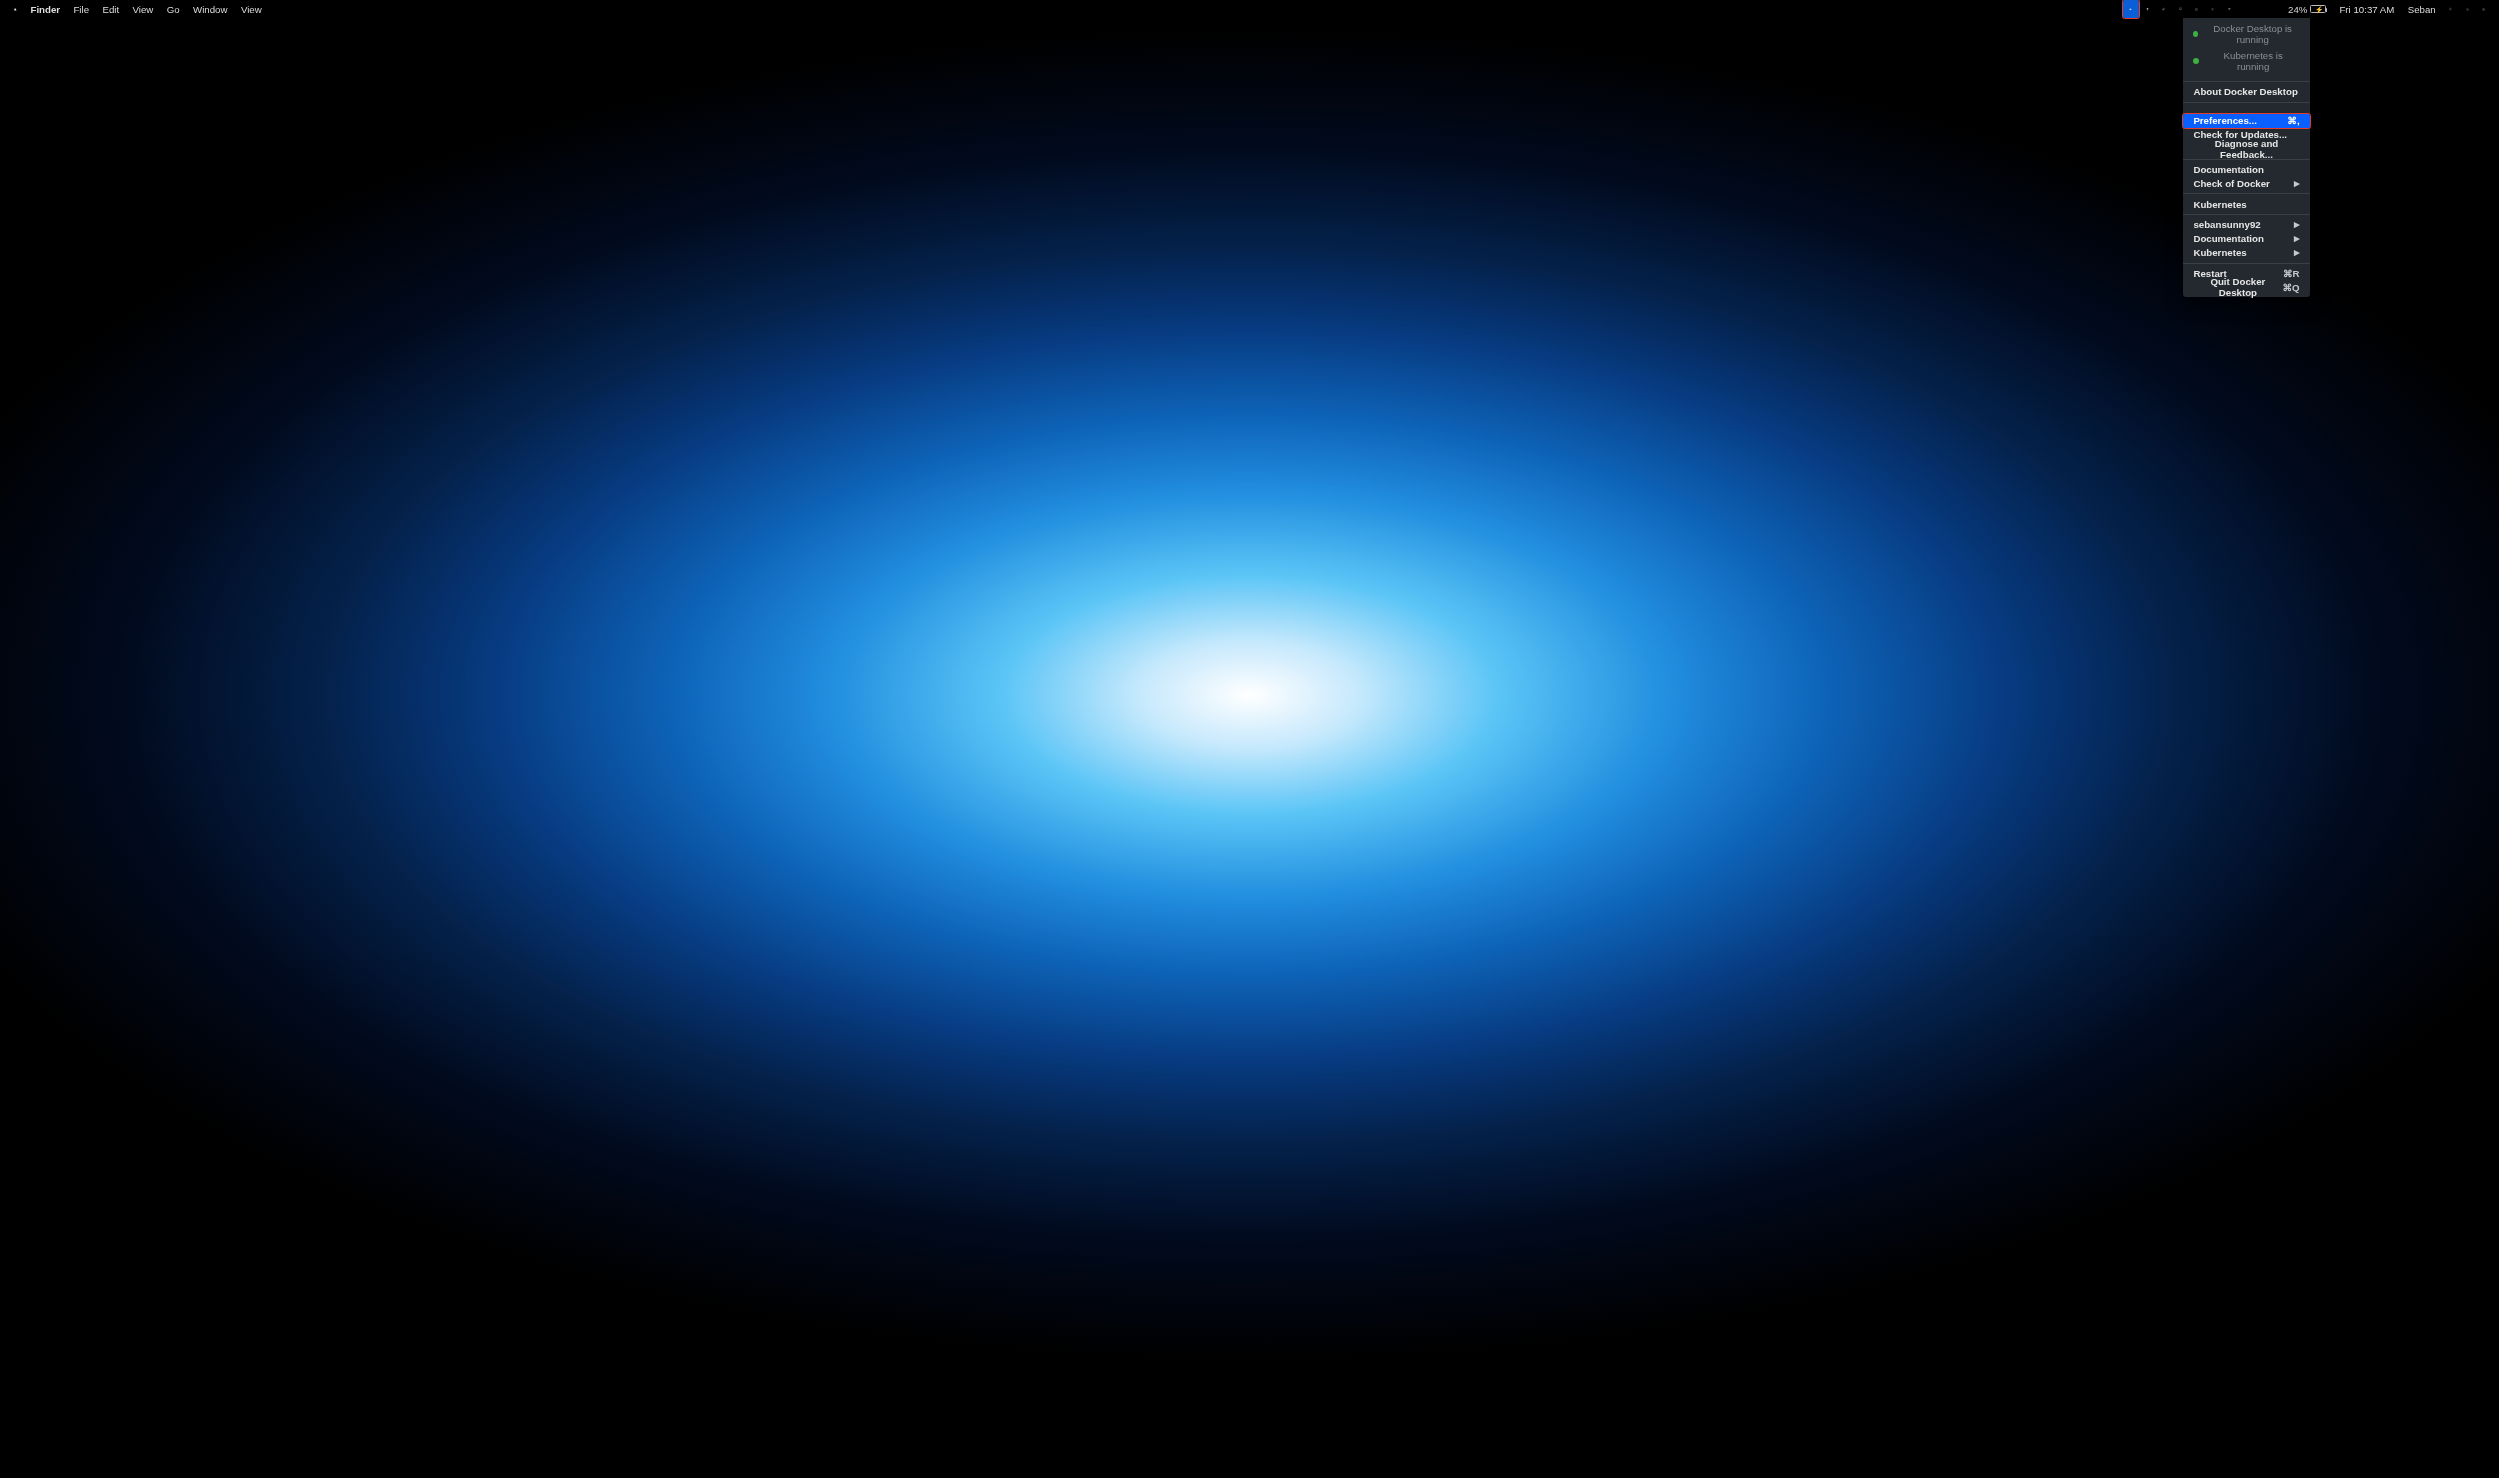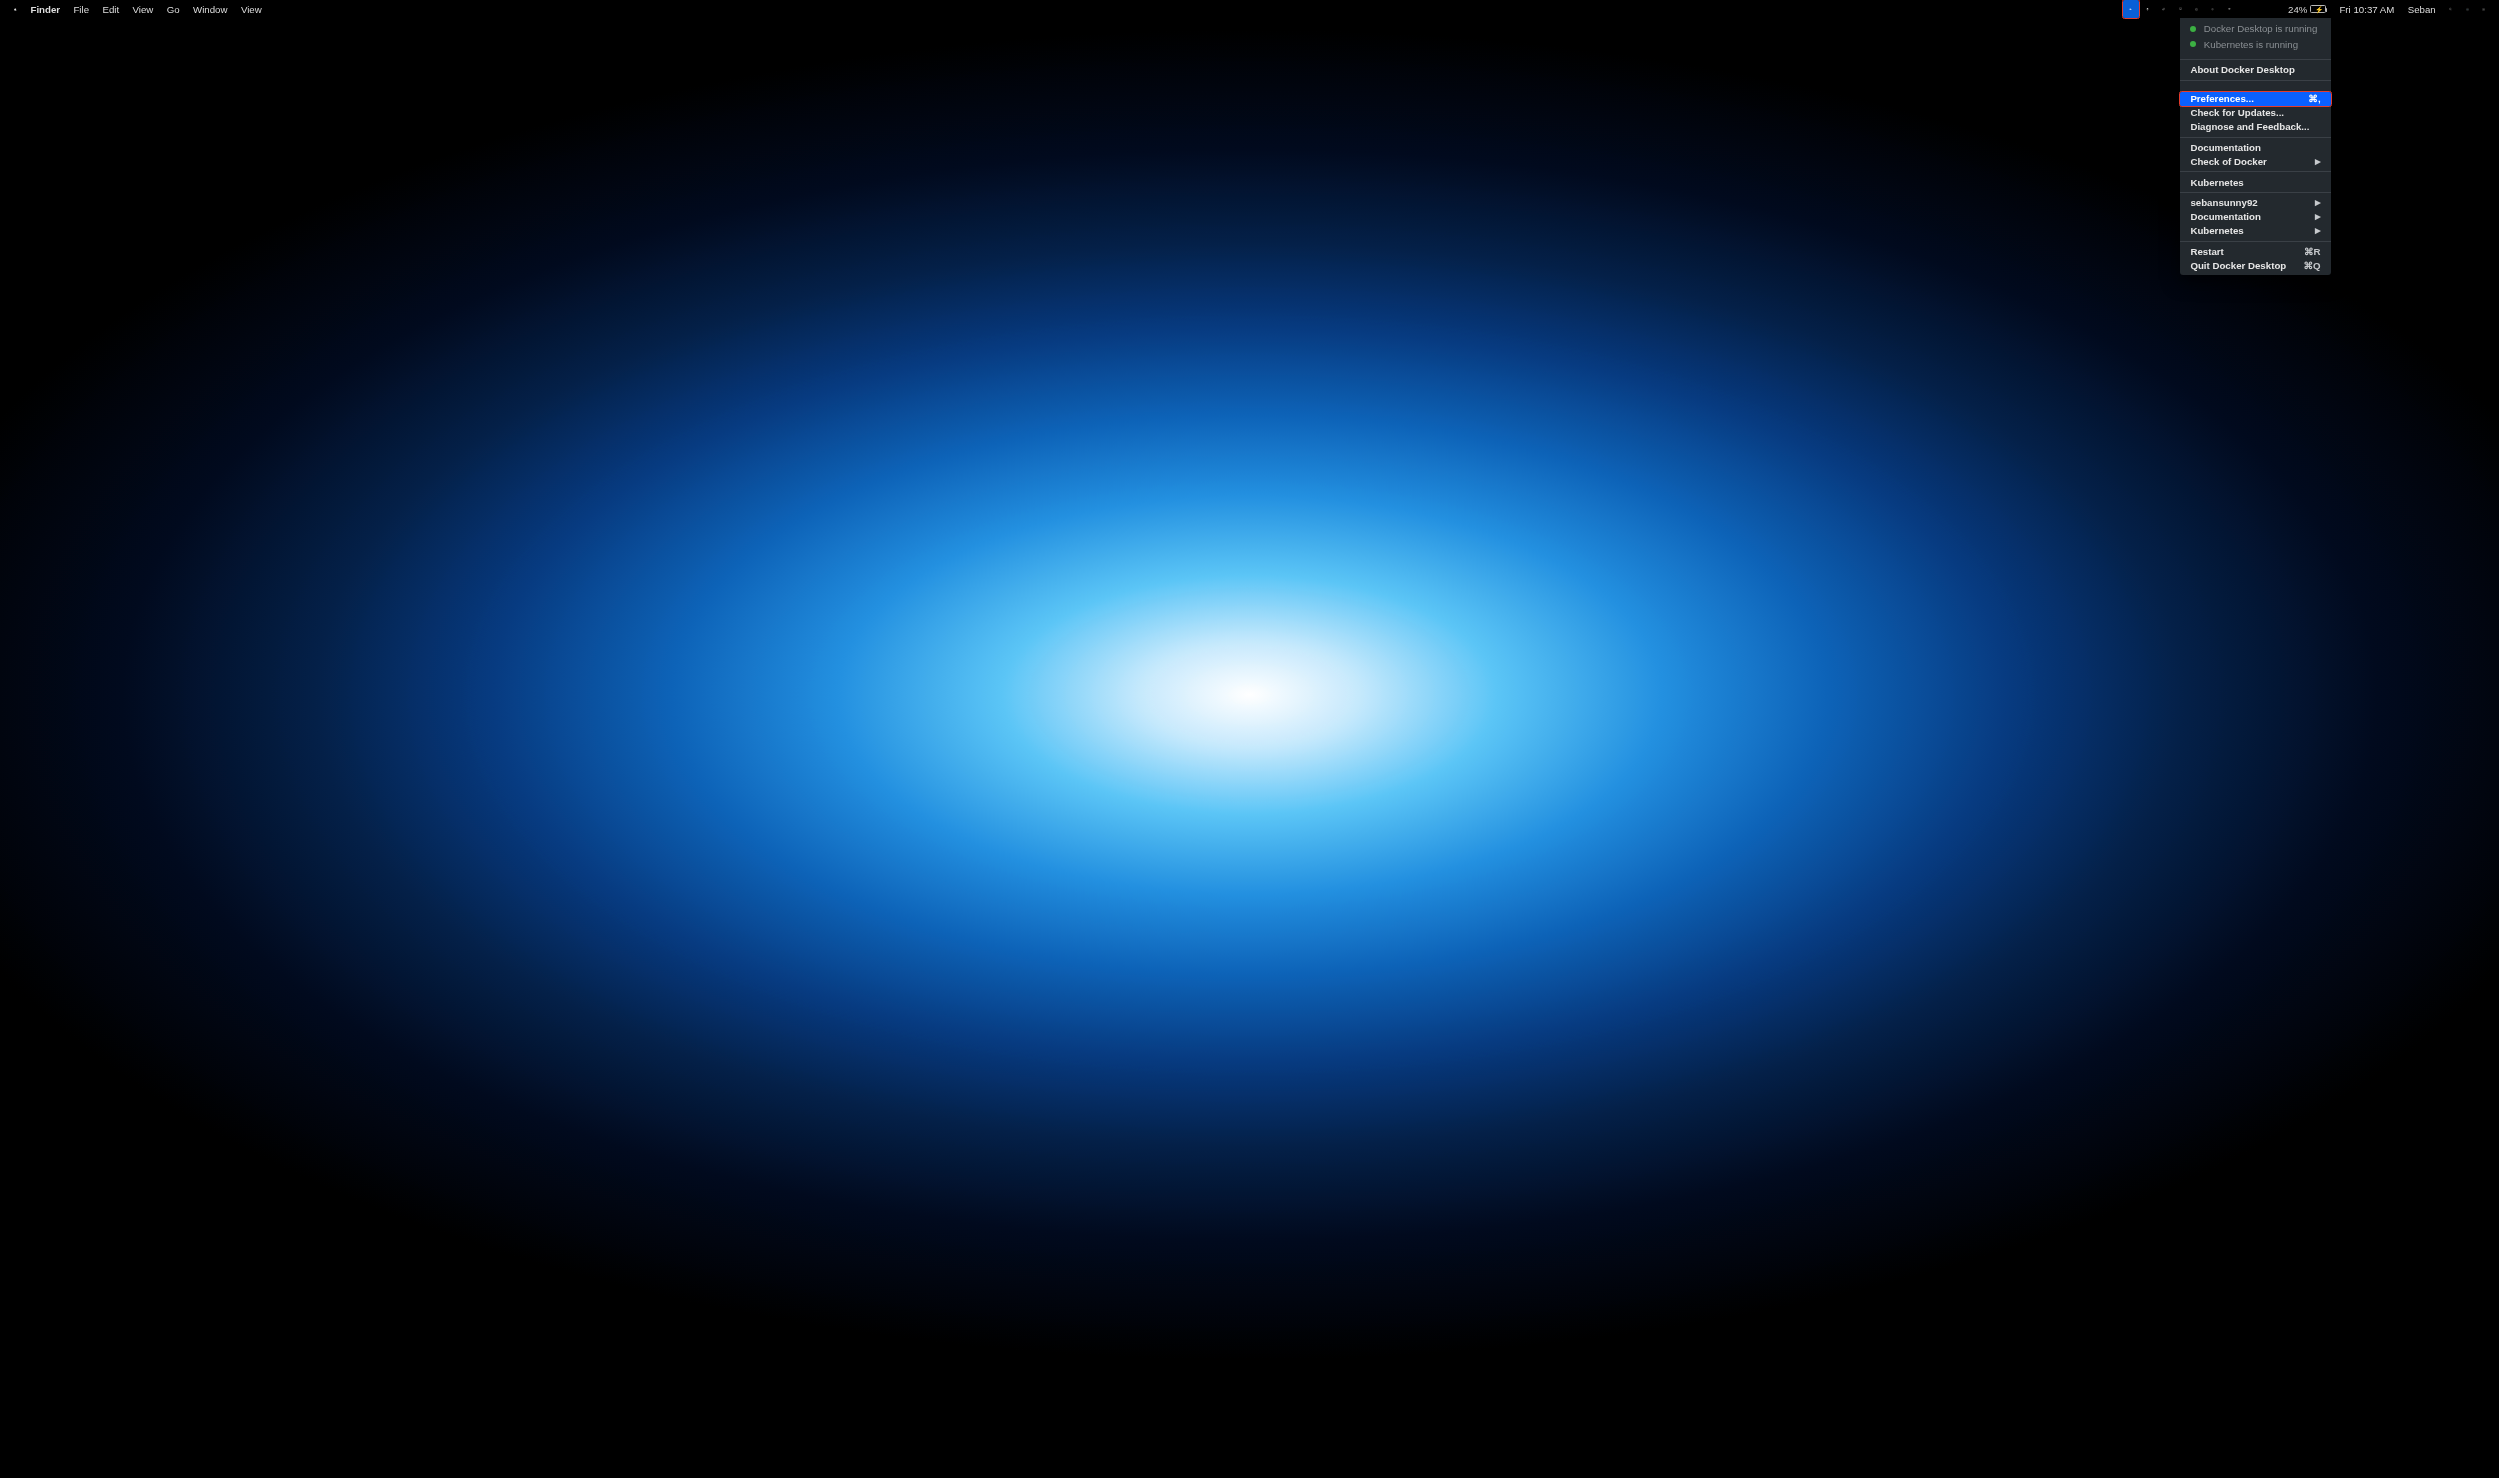--- a/index.html
+++ b/index.html
@@ -65,22 +65,22 @@
   .highlight-red {
     outline: 1.5px solid #e43b2c;
     outline-offset: -0.7px;
     border-radius: 1.5px;
   }
 
   
   .dropdown {
     position: absolute;
     top: 18px;
-    right: 168px;
-    width: 151px;
+    right: 189px;
+    width: 127px;
     background: #23292e;
     box-shadow: 0 6px 18px rgba(0,0,0,.6);
     color: #e6e6e6;
     font-size: 9.7px;
     z-index: 20;
     padding-bottom: 3px;
     border-radius: 0 0 3px 3px;
     text-align: center;
   }
   .dropdown .status-row {

